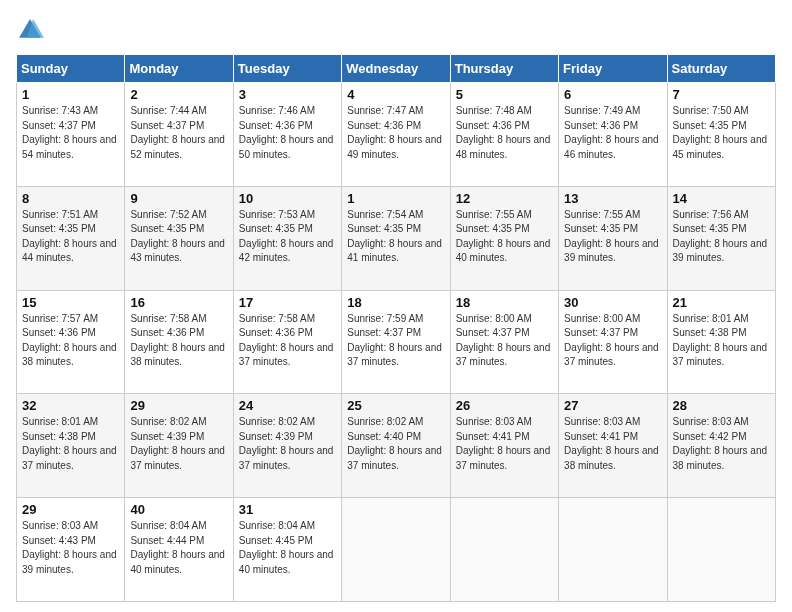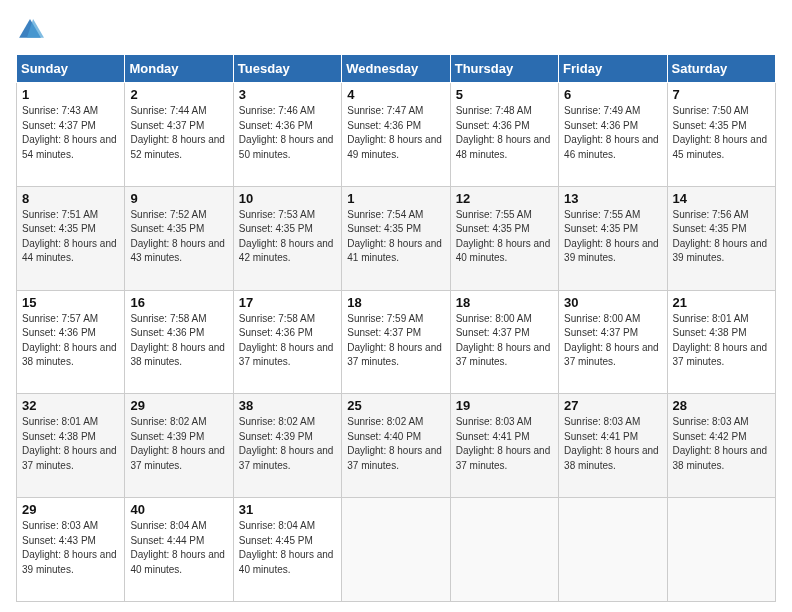--- a/index.html
+++ b/index.html
@@ -227,29 +227,29 @@
         <tr>
           <td>
           <span class="day-number">32</span>
           <span class="day-info">Sunrise: 8:01 AM<br>Sunset: 4:38 PM<br>Daylight: 8 hours and 37 minutes.</span>
         </td>
           <td>
           <span class="day-number">29</span>
           <span class="day-info">Sunrise: 8:02 AM<br>Sunset: 4:39 PM<br>Daylight: 8 hours and 37 minutes.</span>
         </td>
           <td>
-          <span class="day-number">38</span>
+          <span class="day-number">24</span>
           <span class="day-info">Sunrise: 8:02 AM<br>Sunset: 4:39 PM<br>Daylight: 8 hours and 37 minutes.</span>
         </td>
           <td>
           <span class="day-number">25</span>
           <span class="day-info">Sunrise: 8:02 AM<br>Sunset: 4:40 PM<br>Daylight: 8 hours and 37 minutes.</span>
         </td>
           <td>
-          <span class="day-number">19</span>
+          <span class="day-number">26</span>
           <span class="day-info">Sunrise: 8:03 AM<br>Sunset: 4:41 PM<br>Daylight: 8 hours and 37 minutes.</span>
         </td>
           <td>
           <span class="day-number">27</span>
           <span class="day-info">Sunrise: 8:03 AM<br>Sunset: 4:41 PM<br>Daylight: 8 hours and 38 minutes.</span>
         </td>
           <td>
           <span class="day-number">28</span>
           <span class="day-info">Sunrise: 8:03 AM<br>Sunset: 4:42 PM<br>Daylight: 8 hours and 38 minutes.</span>
         </td>

